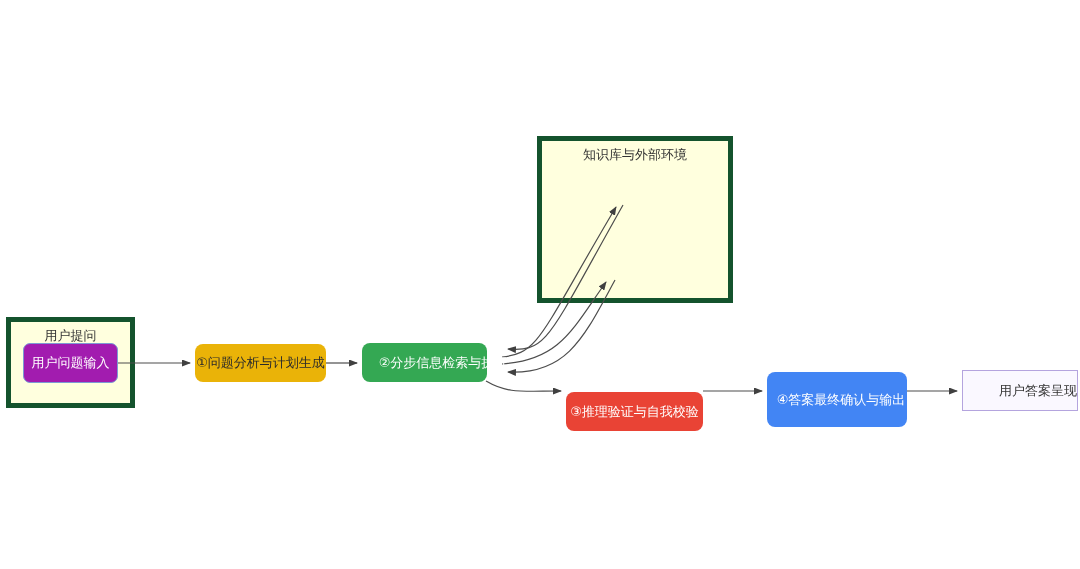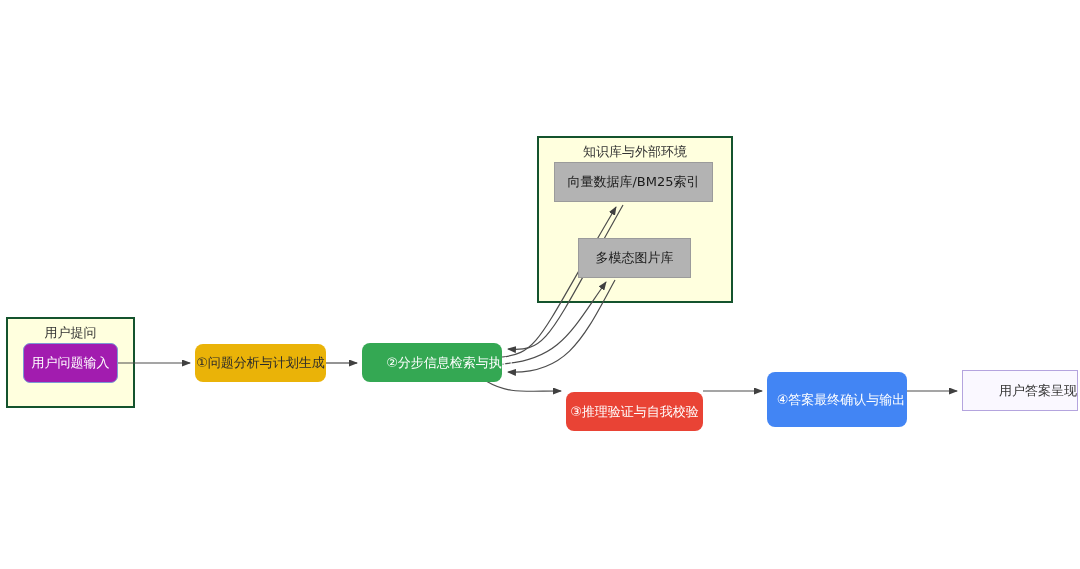--- a/index.html
+++ b/index.html
@@ -2,21 +2,21 @@
 <html><head>
 <meta charset="utf-8">
 <style>
   html,body{margin:0;padding:0;background:#ffffff;}
   #stage{
     position:relative;width:1080px;height:569px;background:#ffffff;overflow:hidden;
     font-family:"DejaVu Sans","Liberation Sans",sans-serif;
     font-size:13px;color:#333;
   }
   .container{
-    position:absolute;background:#FFFFDE;border:2px solid #14532d;box-sizing:border-box;
+    position:absolute;background:#FFFFDE;border:5px solid #14532d;box-sizing:border-box;
   }
   .container .ctitle{
     position:absolute;top:5px;left:0;width:100%;text-align:center;
     color:#333;font-size:13px;white-space:nowrap;
   }
   .node{
     position:absolute;display:flex;align-items:center;justify-content:center;
     box-sizing:border-box;font-size:13px;white-space:nowrap;z-index:3;
   }
   .gray{background:#B3B3B3;border:1px solid #9B9B9B;color:#1a1a1a;}
@@ -28,21 +28,21 @@
   .step4{background:#4285F4;}
   .answer{background:#FAF8FF;border:1px solid #B4A4DE;color:#333;padding-left:36px;}
   
   #knowledge-container{left:537px;top:136px;width:196px;height:167px;}
   #user-question-container{left:6px;top:317px;width:129px;height:91px;}
   #rewoo-container{left:170px;top:317px;width:753px;height:119px;}
   #vector-db{left:554px;top:162px;width:159px;height:40px;}
   #image-lib{left:578px;top:238px;width:113px;height:40px;}
   #user-input{left:23px;top:343px;width:95px;height:40px;}
   #step1{left:195px;top:344px;width:131px;height:38px;}
-  #step2{left:362px;top:343px;width:140px;height:39px;padding-left:37px;}
+  #step2{left:362px;top:343px;width:125px;height:39px;padding-left:37px;}
   #step3{left:566px;top:392px;width:137px;height:39px;}
   #step4{left:767px;top:372px;width:140px;height:55px;padding-left:8px;}
   #answer{left:962px;top:370px;width:116px;height:41px;}
   #edges-svg{position:absolute;left:0;top:0;z-index:2;}
 </style>
 </head>
 <body>
 
 <div id="stage">
 
@@ -76,22 +76,20 @@
       <path d="M 615 280 C 585 335, 568 375, 508 372" marker-end="url(#arrw)"></path>
 
       <path d="M 486 381 C 508 394, 522 391, 561 391" marker-end="url(#arrw)"></path>
 
       <path d="M 703 391 L 762 391" marker-end="url(#arrw)"></path>
 
       <path d="M 907 391 L 957 391" marker-end="url(#arrw)"></path>
     </g>
   </svg>
 
-  <div class="node gray" id="vector-db">向量数据库/BM25索引</div>
-  <div class="node gray" id="image-lib">多模态图片库</div>
 
   <div class="node blue-soft" id="user-input">用户问题输入</div>
 
   <div class="node step step1" id="step1">①问题分析与计划生成</div>
   <div class="node step step2" id="step2">②分步信息检索与执行</div>
   <div class="node step step3" id="step3">③推理验证与自我校验</div>
   <div class="node step step4" id="step4">④答案最终确认与输出</div>
 
   <div class="node answer" id="answer">用户答案呈现</div>
 

